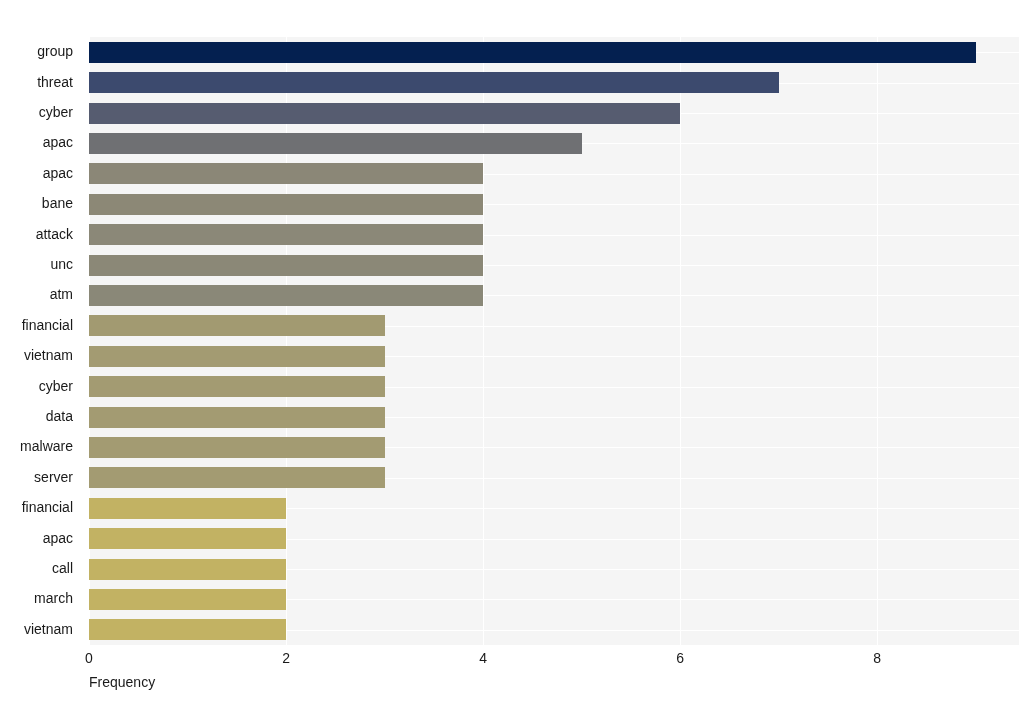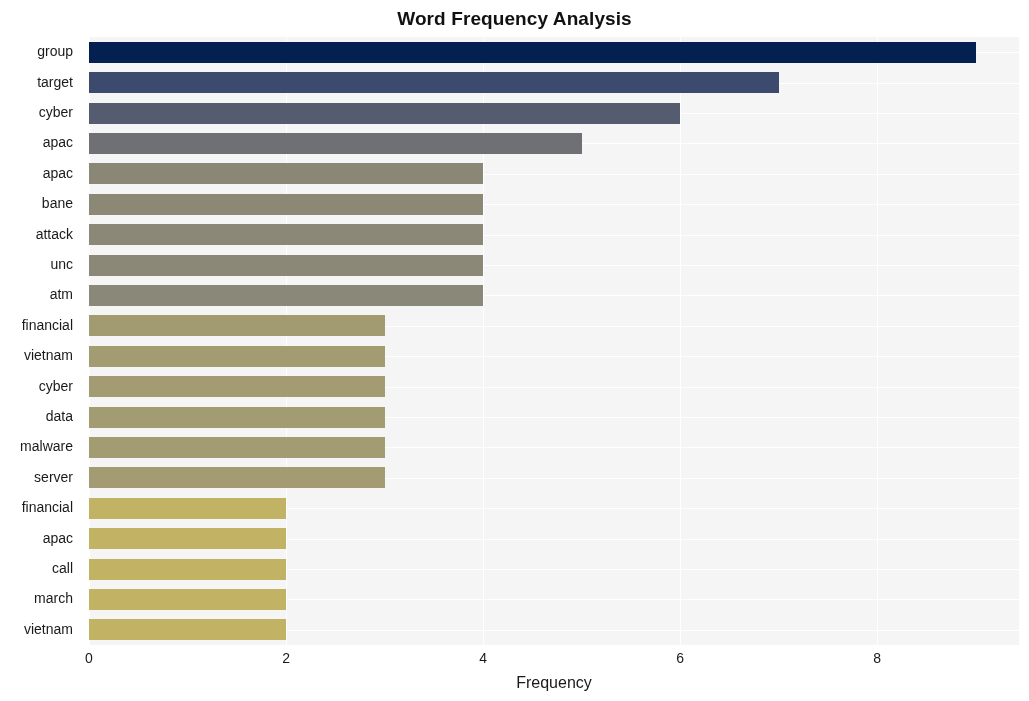--- a/index.html
+++ b/index.html
@@ -97,31 +97,29 @@
     text-align: center;
     font-size: 14px;
     color: #1a1a1a;
   }
 
   #xaxis-title {
     position: absolute;
     top: 674px;
     left: 89px;
     width: 930px;
-    text-align: center;
-    font-size: 16px;
+    font-size: 14px;
     color: #1a1a1a;
   }
 </style>
 </head>
 <body>
 
 <div id="figure">
 
-  <div id="chart-title">Word Frequency Analysis</div>
 
   <div id="plot-area">
     <div id="vgrid-layer">
         <div class="vgrid" style="left: 0px;"></div>
         <div class="vgrid" style="left: 197.034px;"></div>
         <div class="vgrid" style="left: 394.068px;"></div>
         <div class="vgrid" style="left: 591.102px;"></div>
         <div class="vgrid" style="left: 788.136px;"></div>
       </div>
     <div id="hgrid-layer">
@@ -168,21 +166,21 @@
         <div class="bar" title="march: 2" style="top: 551.9px; width: 197.034px; background: rgb(194, 178, 99);"></div>
         <div class="bar" title="advance: 2" style="top: 582.3px; width: 197.034px; background: rgb(194, 178, 99);"></div>
       </div>
   </div>
 
   <div id="yticks-layer">
       <div class="ytick-wrap" style="top: 52.2px;">
         <div class="ytick-label">group</div>
       </div>
       <div class="ytick-wrap" style="top: 82.6px;">
-        <div class="ytick-label">target</div>
+        <div class="ytick-label">threat</div>
       </div>
       <div class="ytick-wrap" style="top: 113px;">
         <div class="ytick-label">cyber</div>
       </div>
       <div class="ytick-wrap" style="top: 143.4px;">
         <div class="ytick-label">apac</div>
       </div>
       <div class="ytick-wrap" style="top: 173.8px;">
         <div class="ytick-label">apac</div>
       </div>

